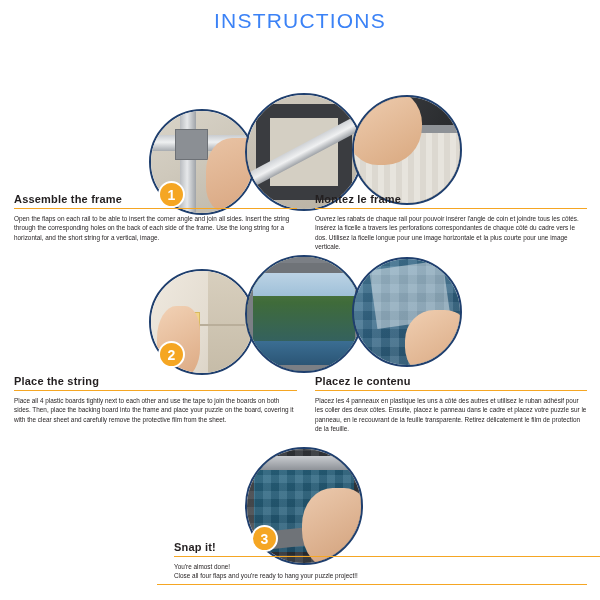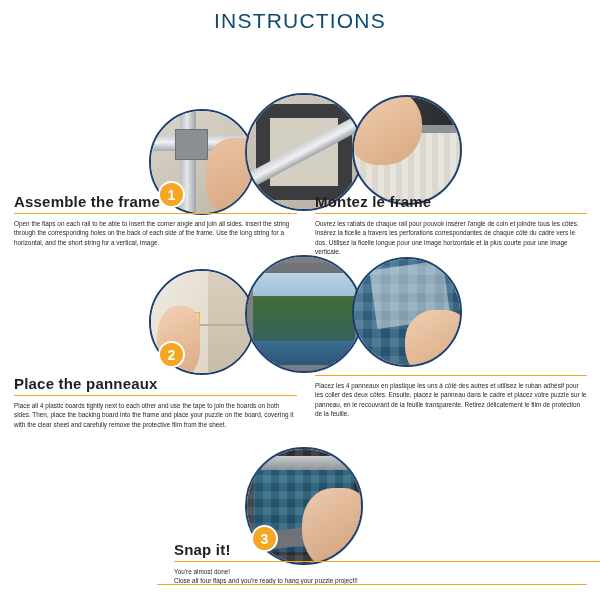--- a/index.html
+++ b/index.html
@@ -17,21 +17,21 @@
   }
   .page {
     position: relative;
     width: 600px;
     height: 600px;
   }
   .title {
     text-align: center;
     font-size: 21px;
     letter-spacing: 1.2px;
-    color: #0c4a6e;
+    color: #3b82f6;
     padding-top: 9px;
     font-weight: 400;
     font-family: "Liberation Sans", sans-serif;
   }
 
   
   .step-row {
     position: relative;
   }
 
@@ -71,21 +71,21 @@
     z-index: 6;
   }
 
   
   .txtblock {
     position: absolute;
     box-sizing: border-box;
   }
   .txtblock h3 {
     margin: 0 0 3px 0;
-    font-size: 15px;
+    font-size: 11px;
     font-weight: bold;
     color: #231f20;
     letter-spacing: .2px;
   }
   .rule {
     height: 1px;
     background: #f5a623;
     margin: 0 0 5px 0;
   }
   .txtblock p {
@@ -237,26 +237,27 @@
             <div class="puz"></div>
               <div class="sheet"></div>
               <div class="hand"></div>
           </div>
         </div>
       </div>
       <div class="badge" style="left:158px; top:86px;">2</div>
     </div>
 
     <div class="txtblock" style="left:14px; top:342px; width:283px;">
-      <h3>Place the panneaux</h3>
+      <h3>Place the string</h3>
       <div class="rule"></div>
       <p>Place all 4 plastic boards tightly next to each other and use the tape to join the boards on both sides. Then, place the backing board into the frame and place your puzzle on the board, covering it with the clear sheet and carefully remove the protective film from the sheet.</p>
     </div>
 
     <div class="txtblock" style="left:315px; top:342px; width:272px;">
+      <h3>Placez le contenu</h3>
       <div class="rule"></div>
       <p>Placez les 4 panneaux en plastique les uns à côté des autres et utilisez le ruban adhésif pour les coller des deux côtes. Ensuite, placez le panneau dans le cadre et placez votre puzzle sur le panneau, en le recouvrant de la feuille transparente. Retirez délicatement le film de protection de la feuille.</p>
     </div>
   </div>
 
   <div class="step-row">
     <div class="cluster" style="position:absolute; left:0; top:414px; width:600px; height:112px;">
       <div class="circ" style="left:245px; top:0px; width:118px; height:118px;">
         <div class="inner">
           <div class="ph p3">

